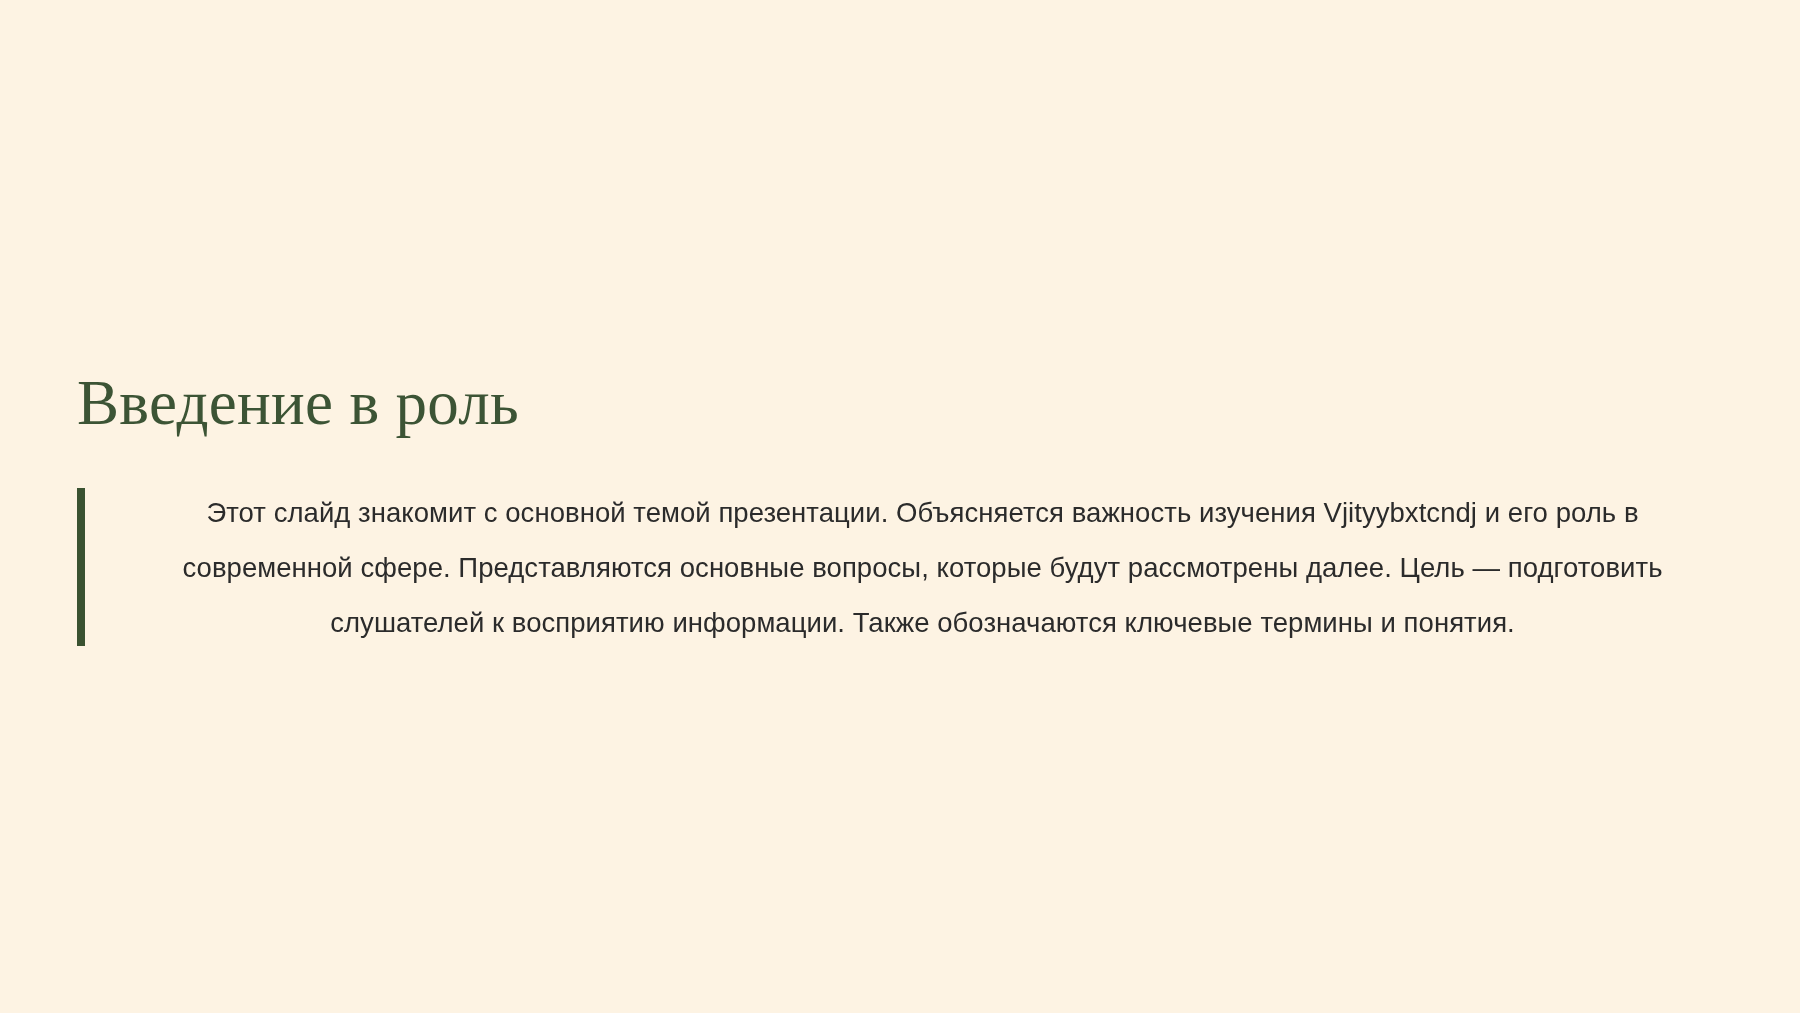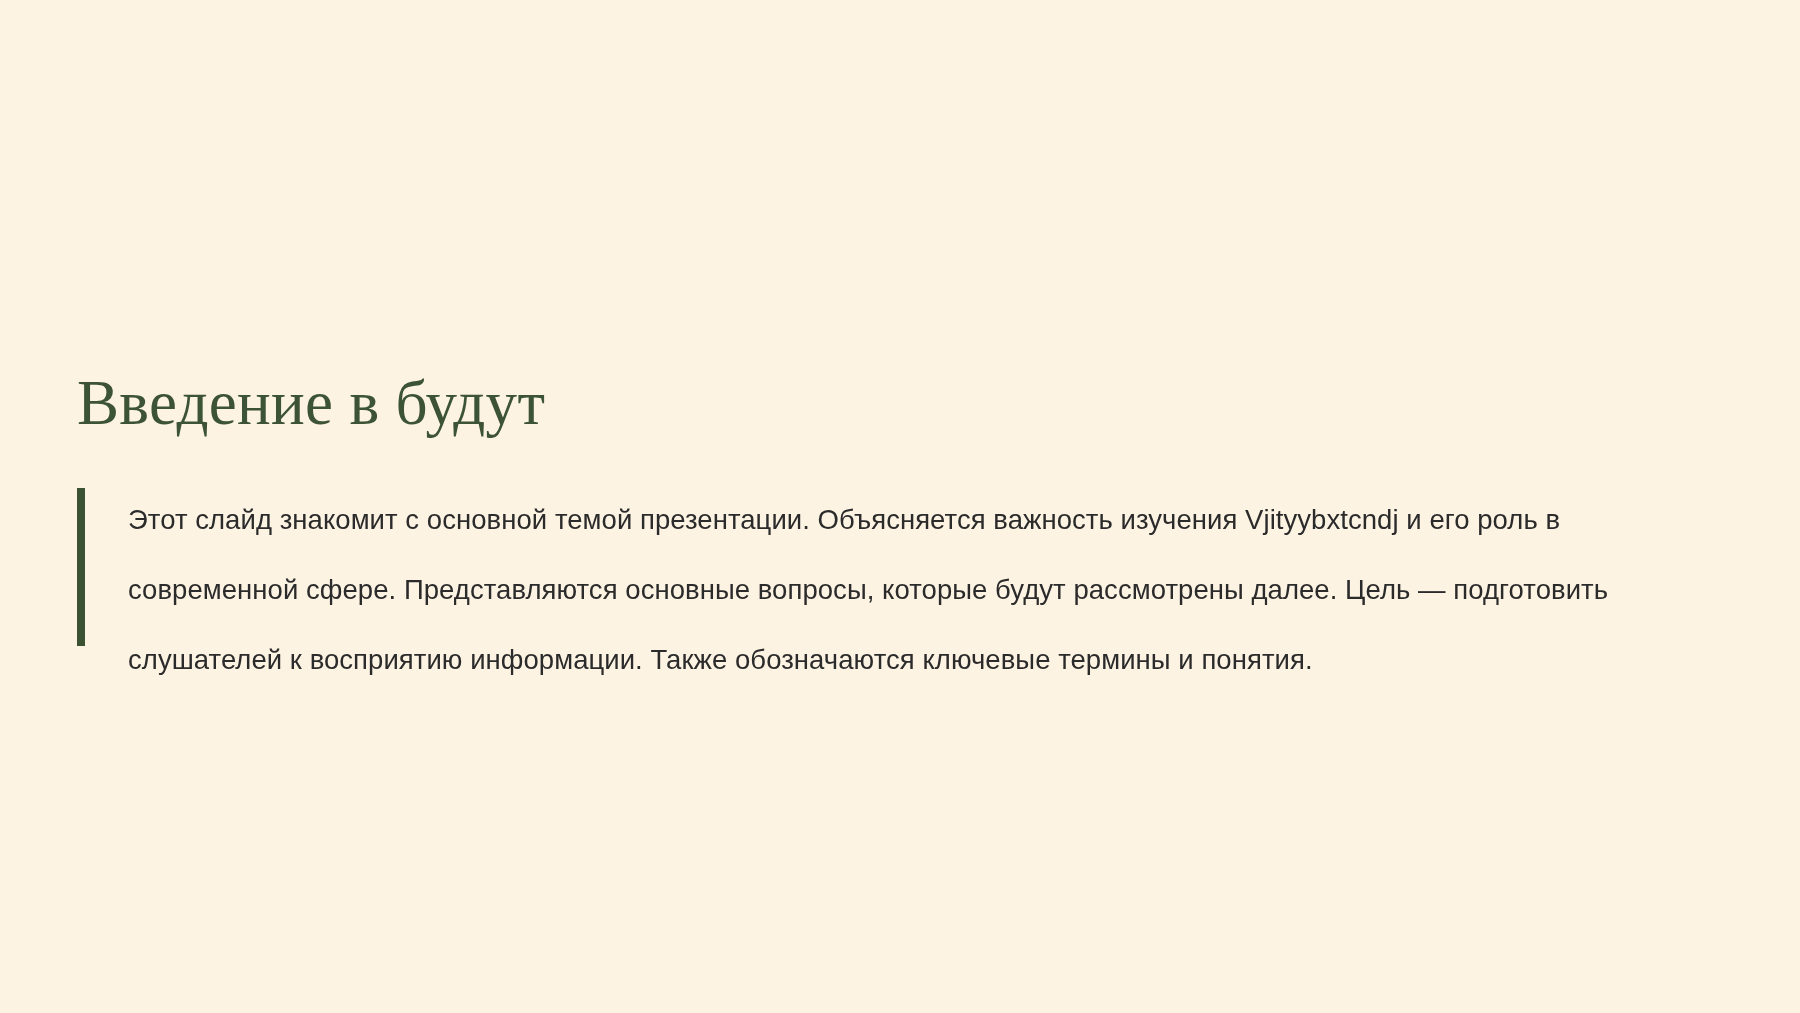--- a/index.html
+++ b/index.html
@@ -53,39 +53,39 @@
   .accent-bar {
     position: absolute;
     left: 0;
     top: 3px;
     width: 8px;
     height: 158px;
     background: #3a5231;
   }
 
   .body-text {
-    margin: 0;
+    margin: 12px;
     padding: 0;
     font-family: "Liberation Sans", sans-serif;
     font-size: 27.5px;
     font-weight: 400;
-    line-height: 70px;
+    line-height: 55px;
     color: #2b2b2b;
     letter-spacing: 0.05px;
     max-width: 1585px;
-    text-align: left;
+    text-align: center;
   }
 </style>
 </head>
 <body>
 
 <div class="slide">
   <div class="slide-content">
 
-    <h1 class="slide-title">Введение в будут</h1>
+    <h1 class="slide-title">Введение в роль</h1>
 
     <div class="body-block">
       <div class="accent-bar"></div>
       <p class="body-text">Этот слайд знакомит с основной темой презентации. Объясняется важность изучения Vjityybxtcndj и его роль в современной сфере. Представляются основные вопросы, которые будут рассмотрены далее. Цель — подготовить слушателей к восприятию информации. Также обозначаются ключевые термины и понятия.</p>
     </div>
 
   </div>
 </div>
 
 </body></html>

